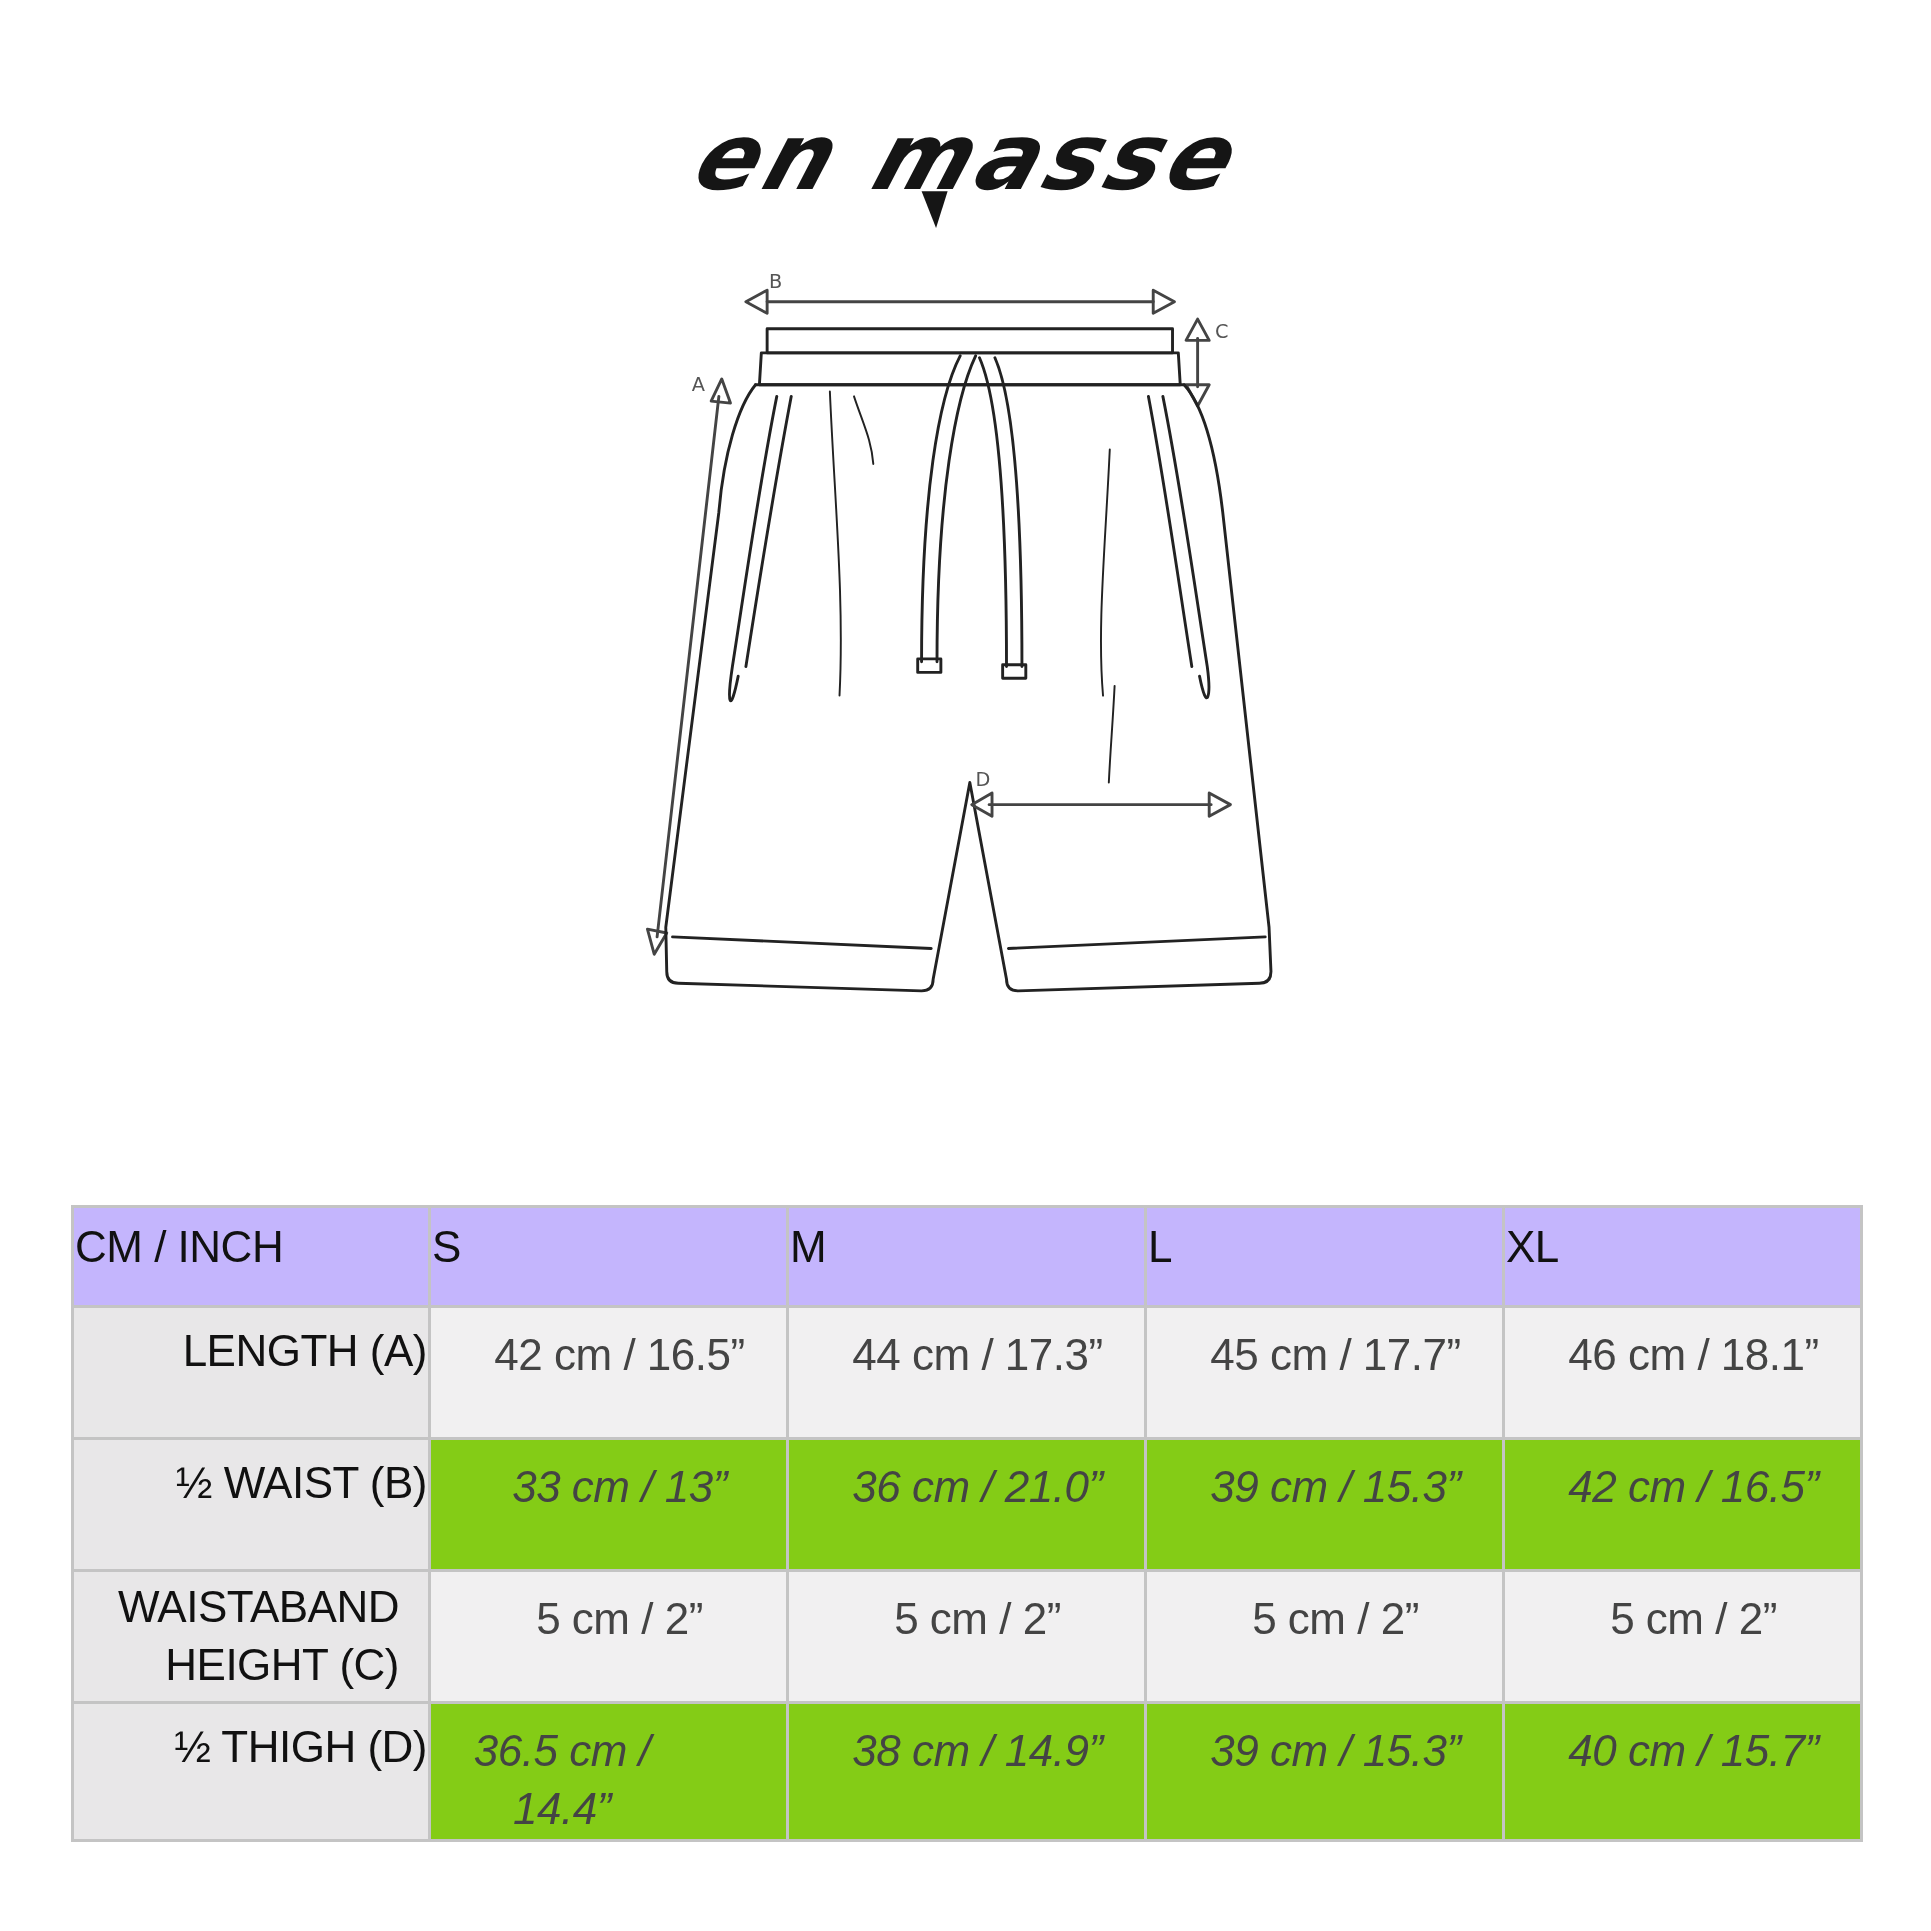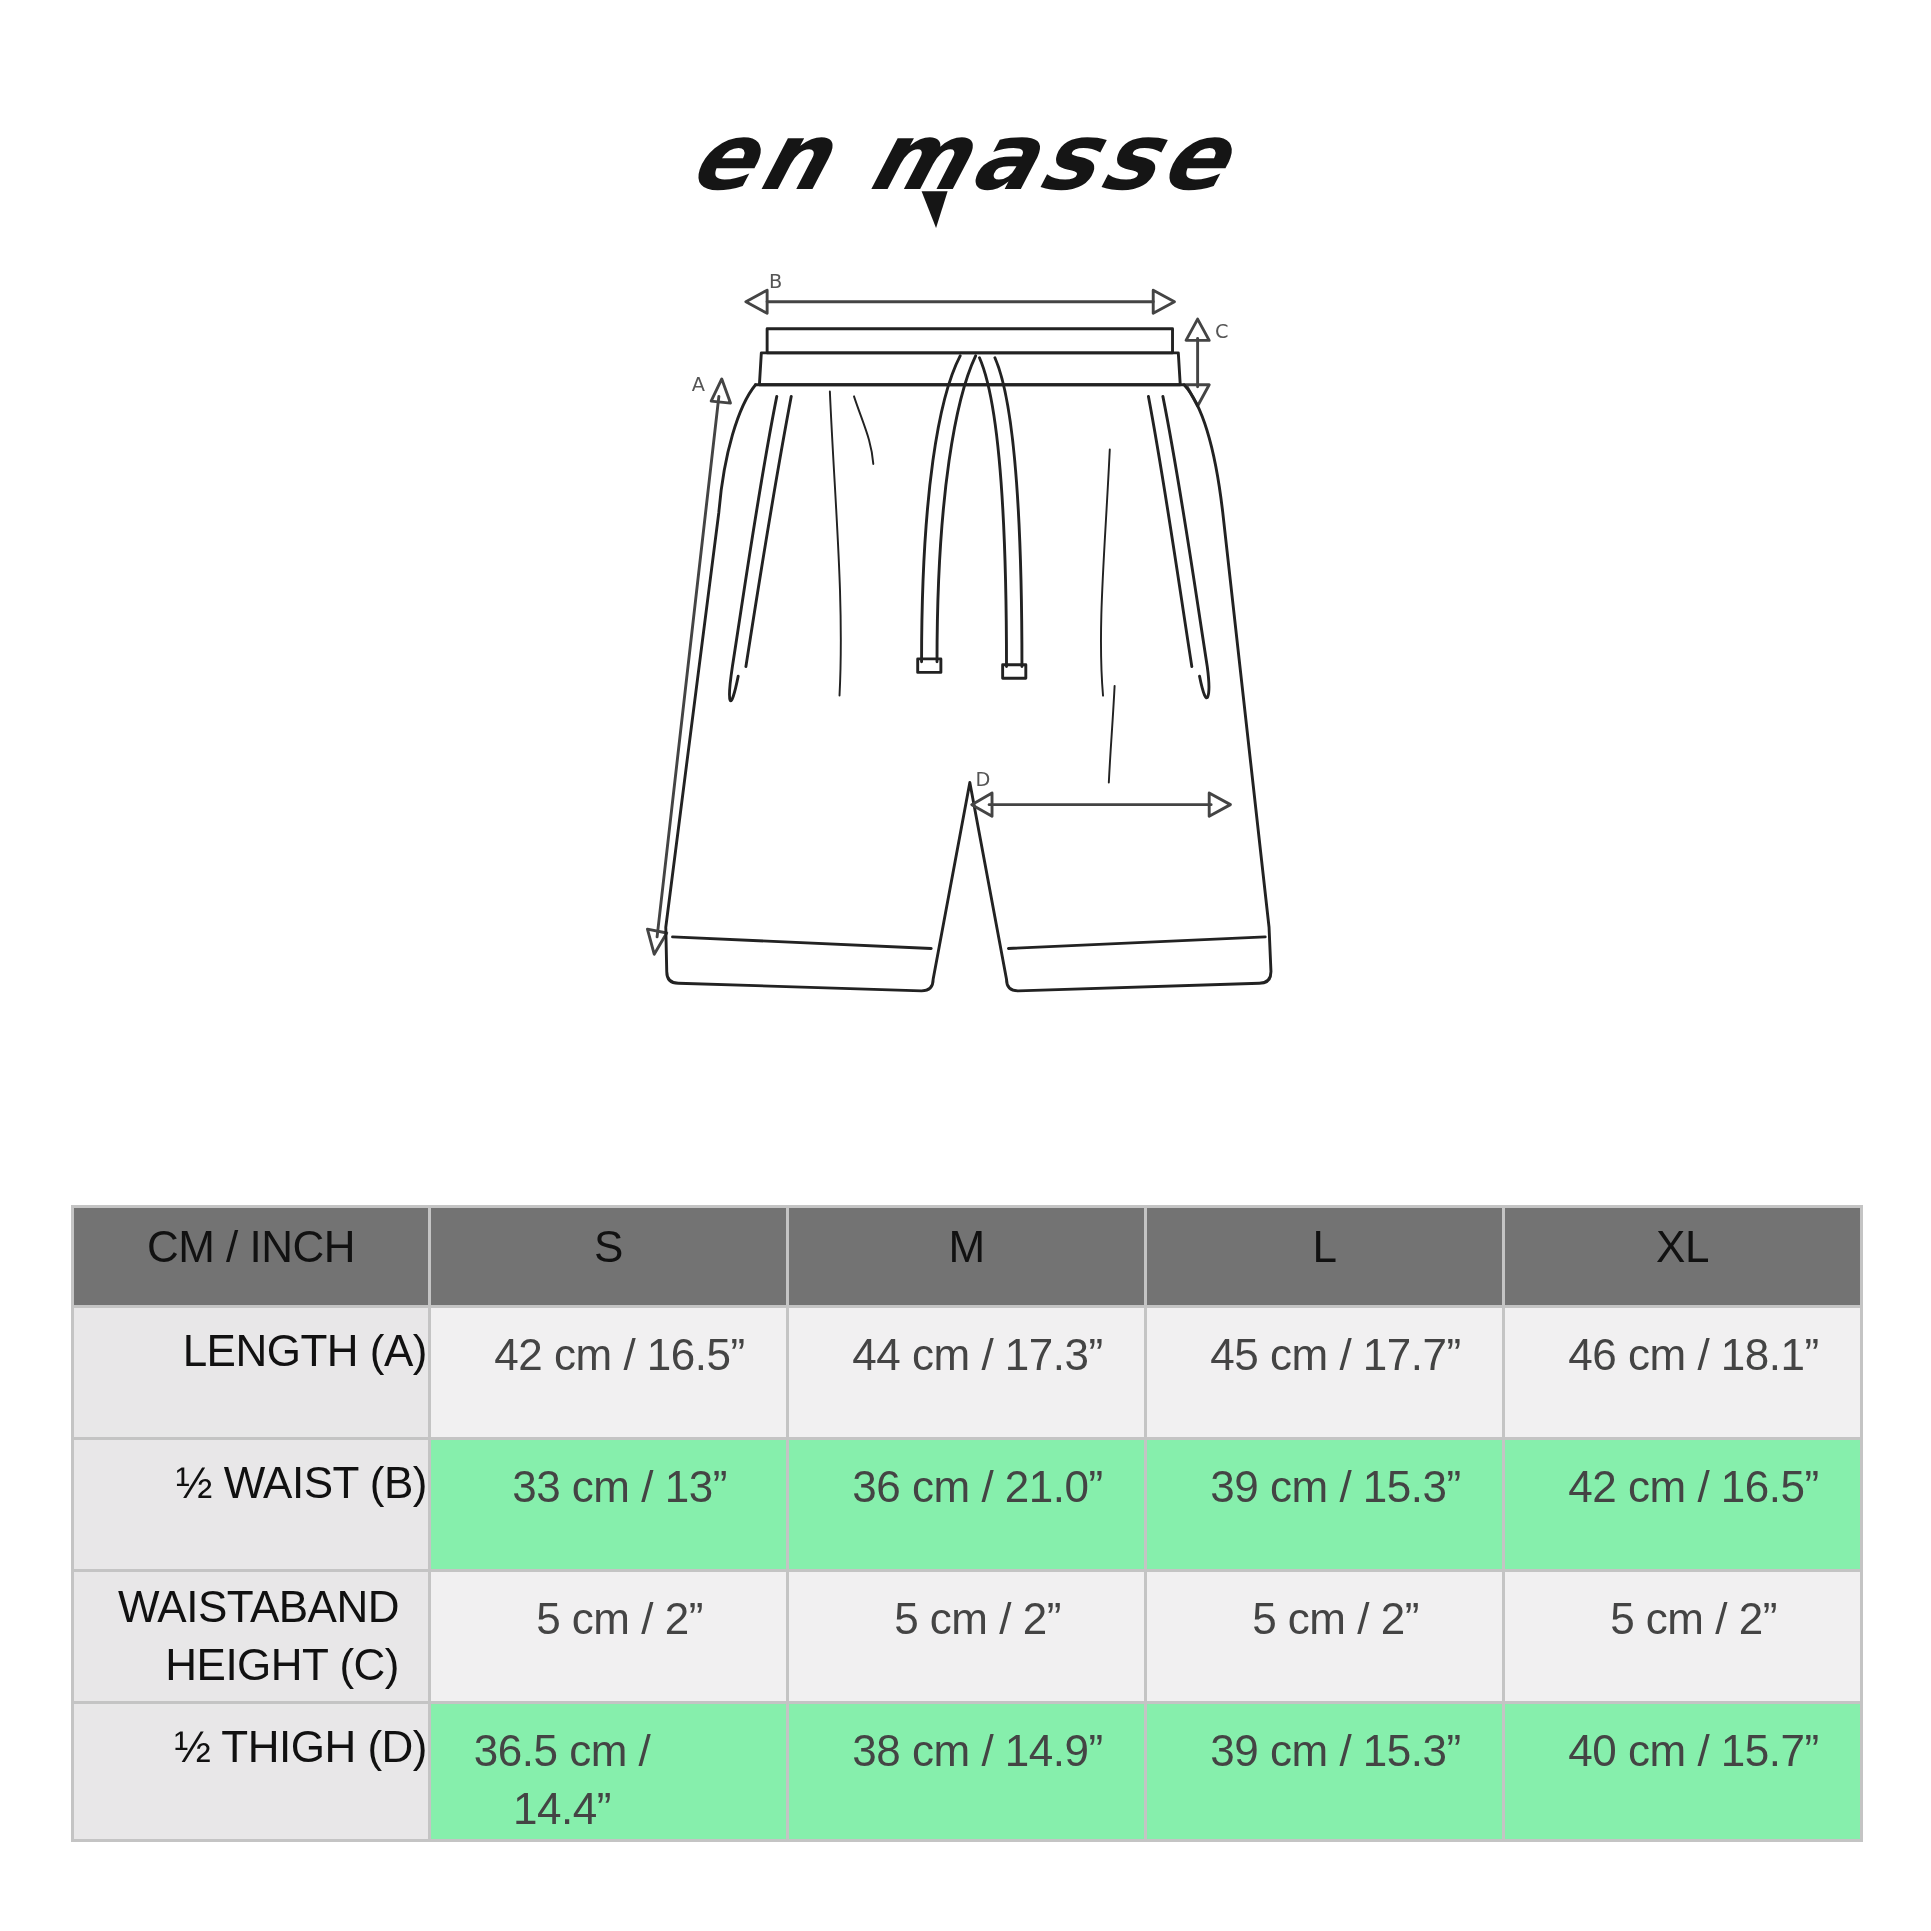--- a/index.html
+++ b/index.html
@@ -4,25 +4,25 @@
 <style>
   html, body { margin: 0; padding: 0; background: #ffffff; }
   body { width: 1931px; height: 1931px; position: relative; overflow: hidden;
          font-family: "Liberation Sans", "DejaVu Sans", sans-serif; }
   .logo { position: absolute; left: 579px; top: 114px; width: 772px; height: 116px; }
   .diagram { position: absolute; left: 632px; top: 261px; width: 666px; height: 734px; }
   .size-table { position: absolute; left: 71px; top: 1205px; width: 1788px; height: 628px;
                 border-collapse: collapse; table-layout: fixed; }
   .size-table td, .size-table th { border: 3.9px solid #c4c4c4; vertical-align: top;
                 font-weight: normal; font-size: 44px; line-height: 58px; letter-spacing: -0.5px; }
-  .size-table th { background: #737373; color: #111; text-align: center; padding-top: 9.7px; }
+  .size-table th { background: #c4b5fd; color: #111; text-align: left; padding-top: 9.7px; }
   .size-table td.label { background: #e8e7e8; color: #111; text-align: right; padding-top: 13.5px; }
   .size-table td.val { color: #444; text-align: center; padding-left: 23px; padding-top: 18px; }
   .row-a td.val, .row-c td.val { background: #f1f0f1; }
-  .row-b td.val, .row-d td.val { background: #86efac; }
+  .row-b td.val, .row-d td.val { background: #84cc16; font-style: italic; }
   tr.head { height: 100px; }
   tr.row-a, tr.row-b, tr.row-c { height: 132px; }
   tr.row-d { height: 133px; }
   col.c0 { width: 357px; } col.cx { width: 358px; }
 </style>
 </head>
 <body>
 
 <svg class="logo" viewBox="0 0 800 120" xmlns="http://www.w3.org/2000/svg">
   <text x="400" y="78" text-anchor="middle" font-family="DejaVu Sans, sans-serif" font-weight="bold" font-style="italic" font-size="96" fill="#151515" letter-spacing="6" transform="skewX(-18) translate(20,0)">en masse</text>

